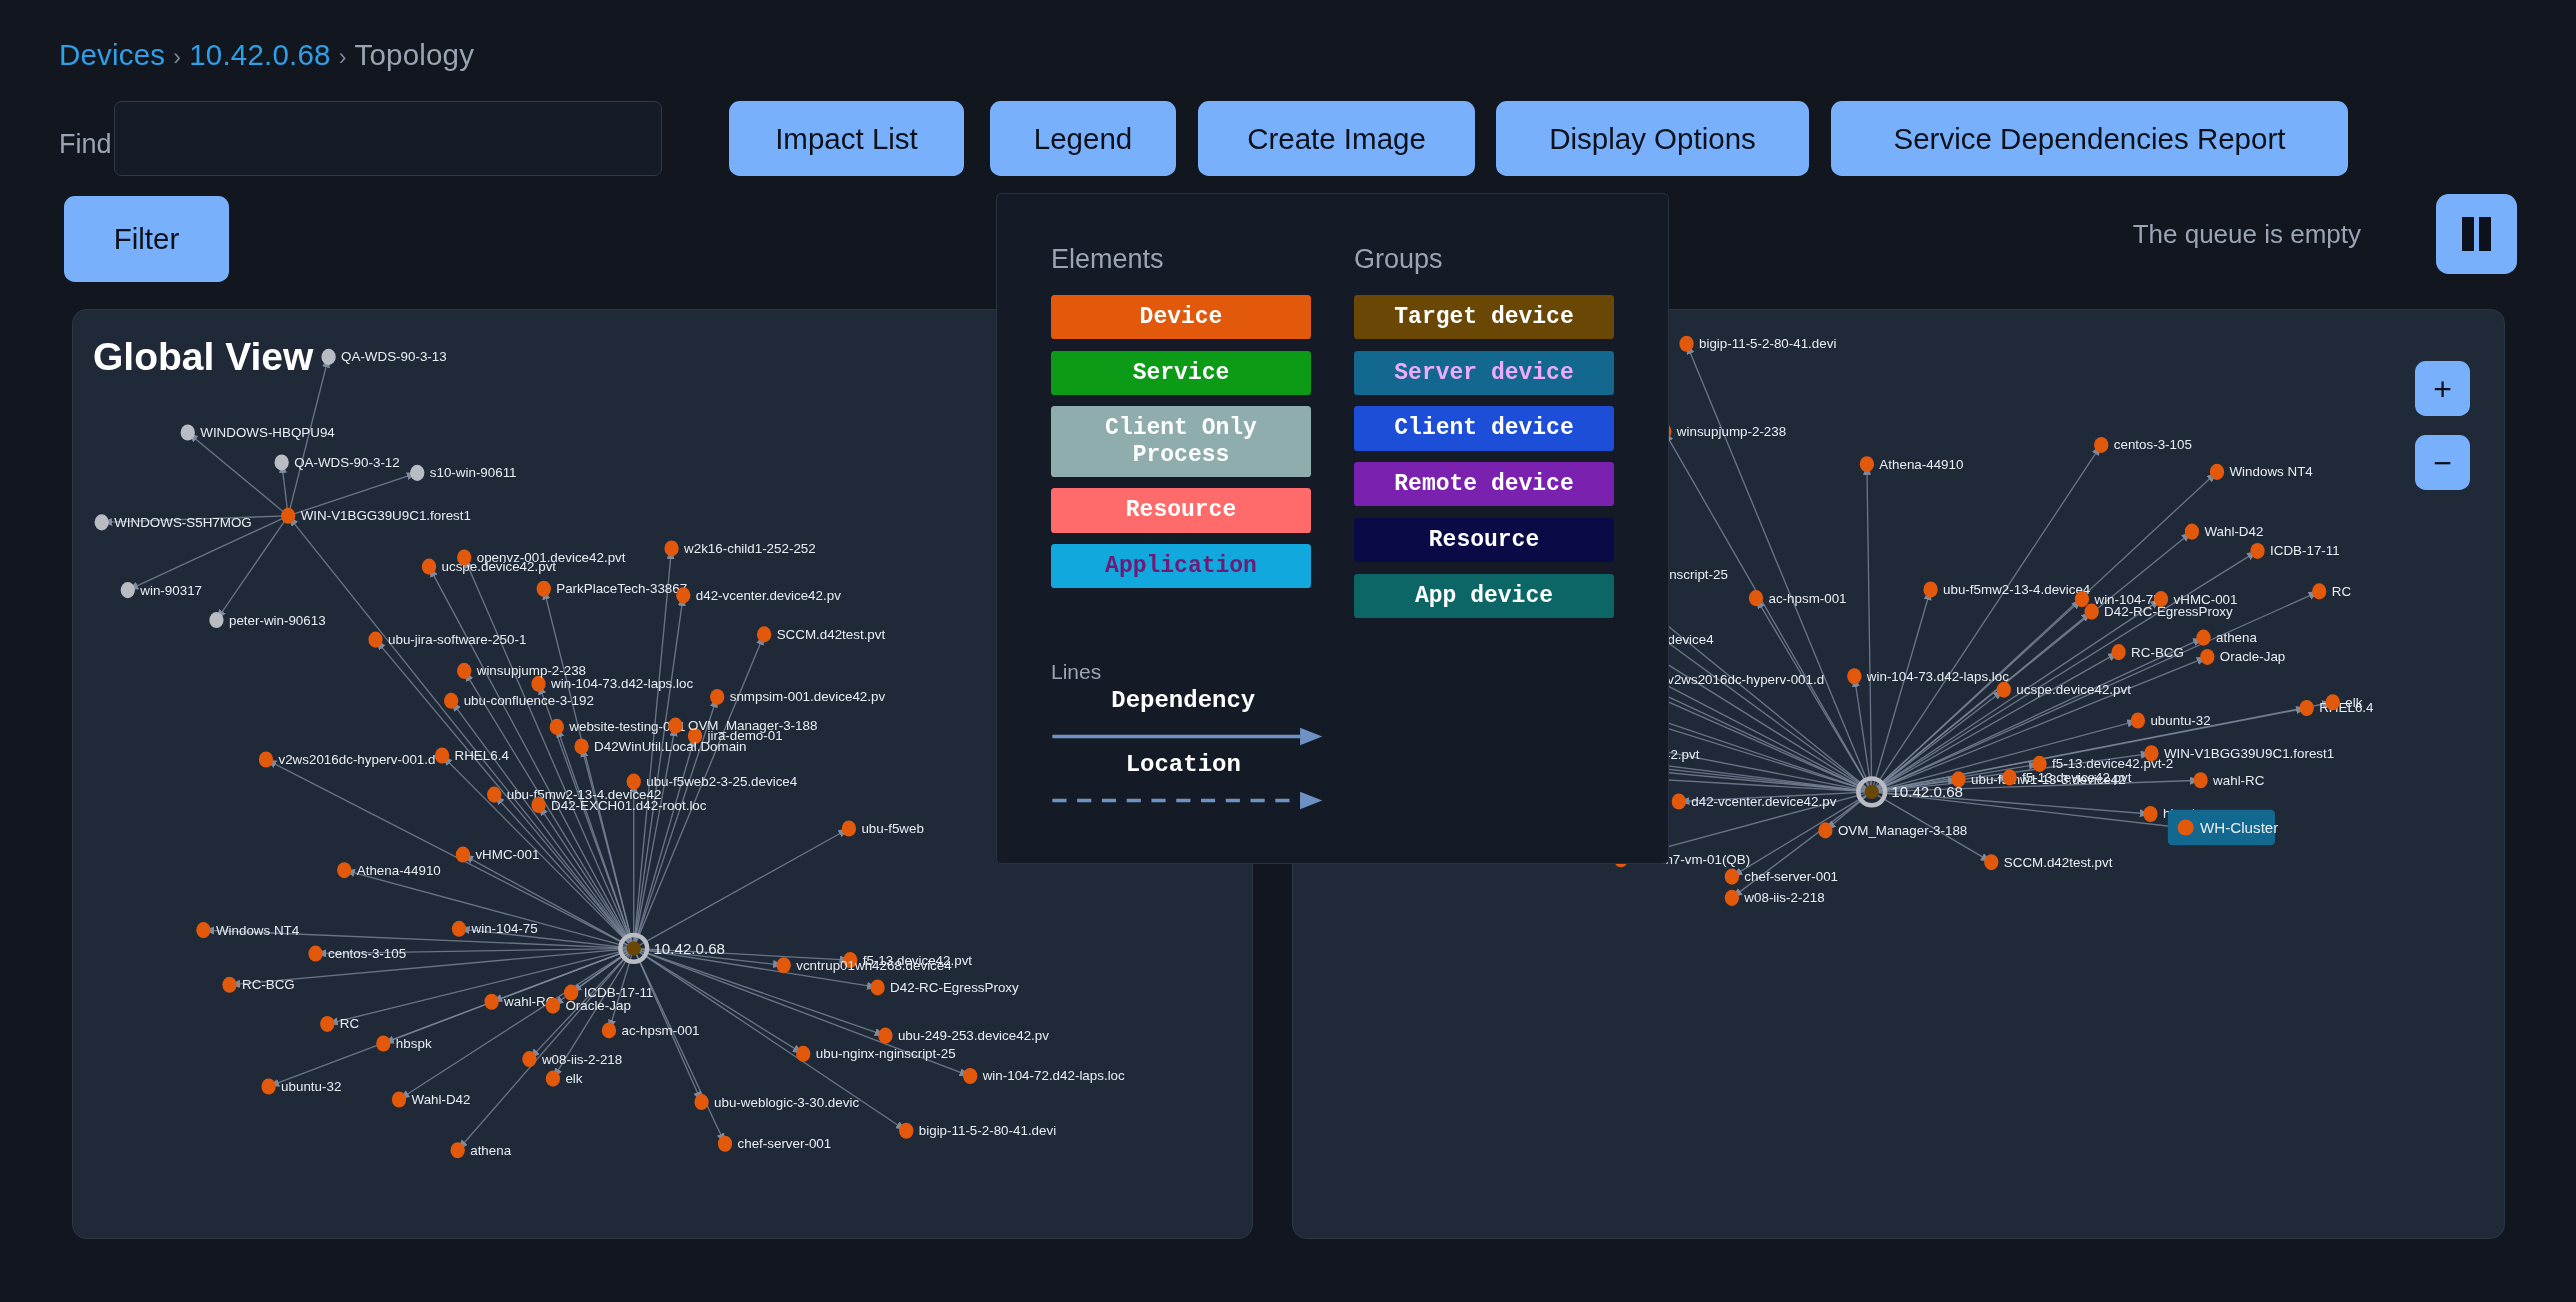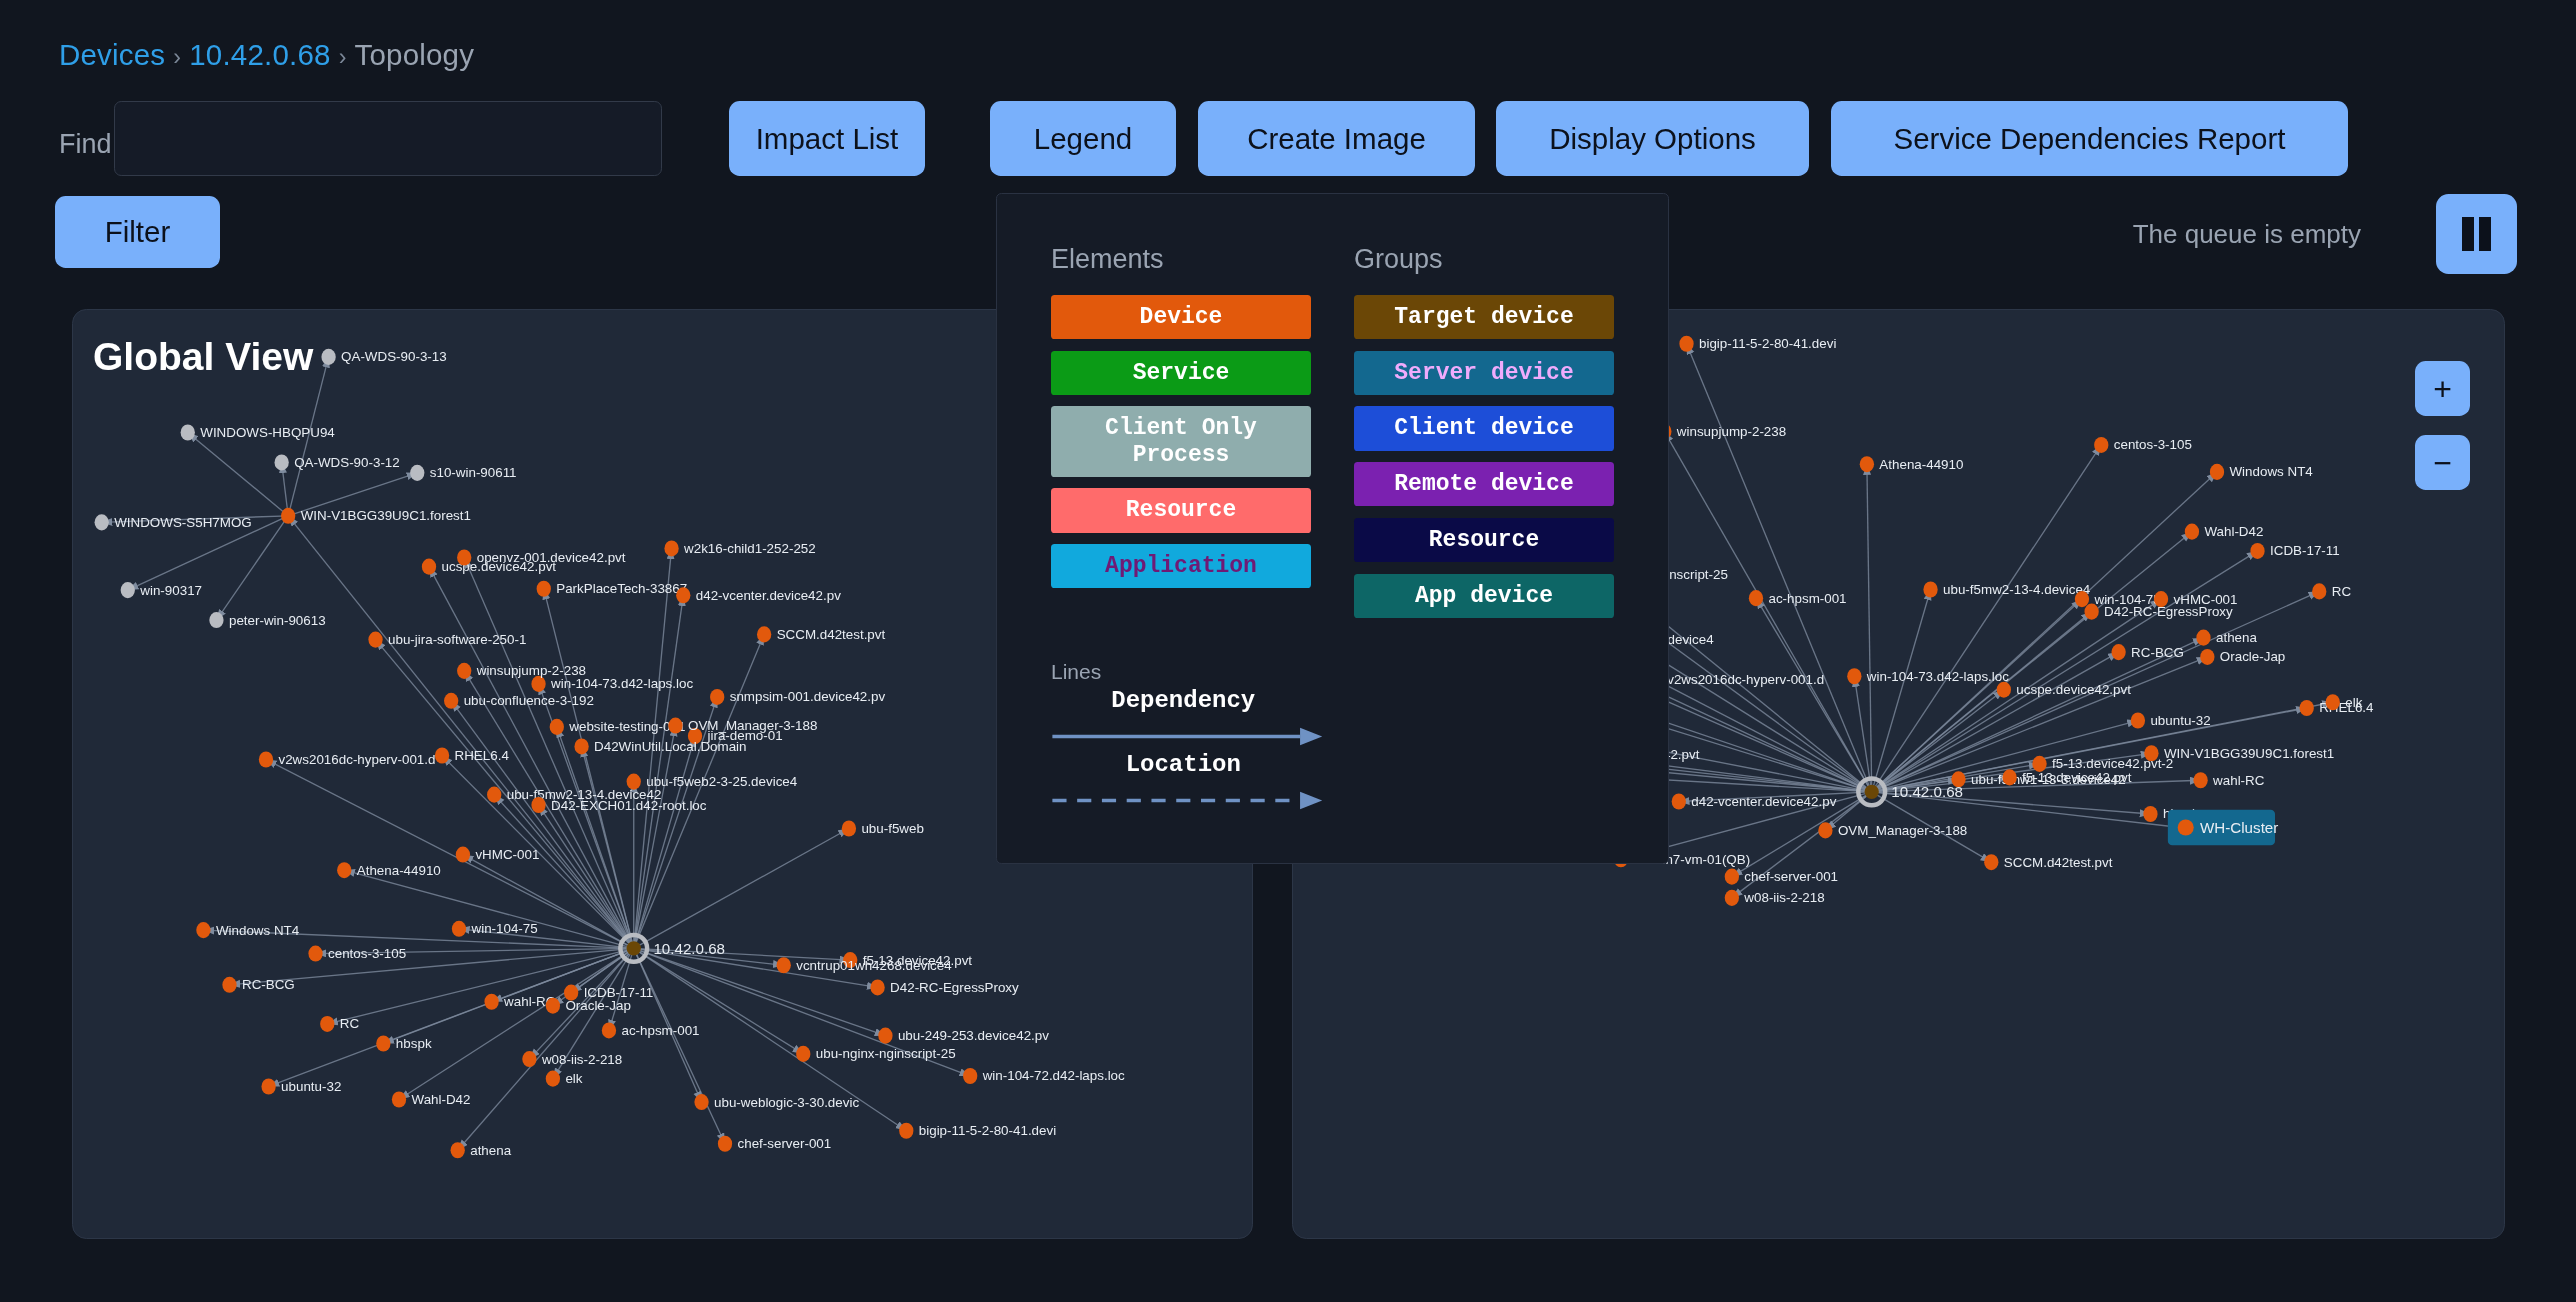--- a/index.html
+++ b/index.html
@@ -42,28 +42,28 @@
     color: #0c111b;
     border: none; border-radius: 10.7px;
     font-size: 29.5px;
     font-family: "Liberation Sans", sans-serif;
     display: flex; align-items: center; justify-content: center;
     cursor: pointer;
     white-space: nowrap;
     height: 75px;
     top: 101px;
   }
-  #btn-impact   { left: 729px;  width: 196px; }
+  #btn-impact   { left: 729px;  width: 235px; }
   #btn-legend   { left: 990px; width: 186px; }
   #btn-create   { left: 1198px; width: 277px; }
   #btn-display  { left: 1496px; width: 313px; }
   #btn-service  { left: 1831px; width: 517px; }
 
   #btn-filter {
-    left: 55px; top: 196px; width: 165px; height: 72px;
+    left: 64px; top: 196px; width: 165px; height: 86px;
     border-radius: 10.7px;
   }
 
   .queue-text {
     position: absolute; right: 215px; top: 219px;
     font-size: 26px; color: #9aa4b2; white-space: nowrap;
   }
   #btn-pause {
     left: auto; right: 59px; top: 194px; width: 81px; height: 80px;
     border-radius: 12.5px;

